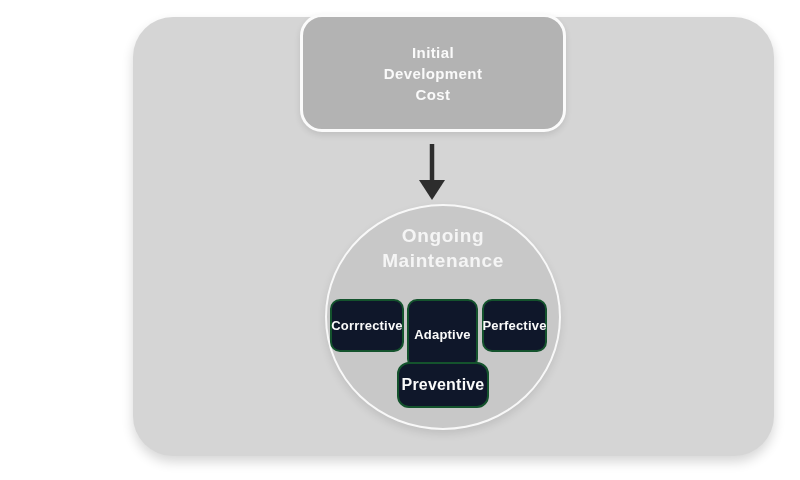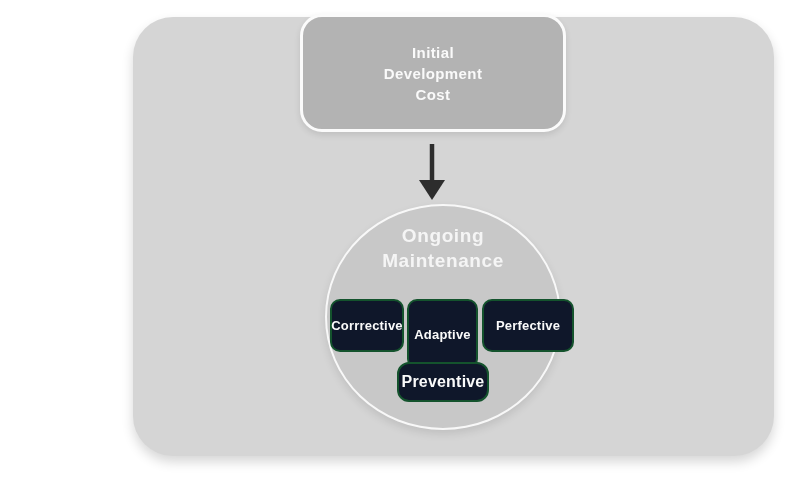--- a/index.html
+++ b/index.html
@@ -75,23 +75,23 @@
     align-items: center;
     justify-content: center;
     color: #fafafa;
     font-weight: 700;
     font-size: 13px;
     letter-spacing: 0.2px;
     text-align: center;
   }
   .chip-corrective  { left: 330px; top: 299px; width: 74px;  height: 53px; }
   .chip-adaptive    { left: 407px; top: 299px; width: 71px;  height: 70px; }
-  .chip-perfective  { left: 482px; top: 299px; width: 92px;  height: 53px; }
+  .chip-perfective  { left: 482px; top: 299px; width: 65px;  height: 53px; }
   .chip-preventive  {
-    left: 397px; top: 362px; width: 92px; height: 40px;
+    left: 397px; top: 362px; width: 92px; height: 46px;
     font-size: 16px;
     border-radius: 12px;
   }
 </style>
 </head>
 <body>
 
 <div class="panel"></div>
 
 <div class="top-node">

